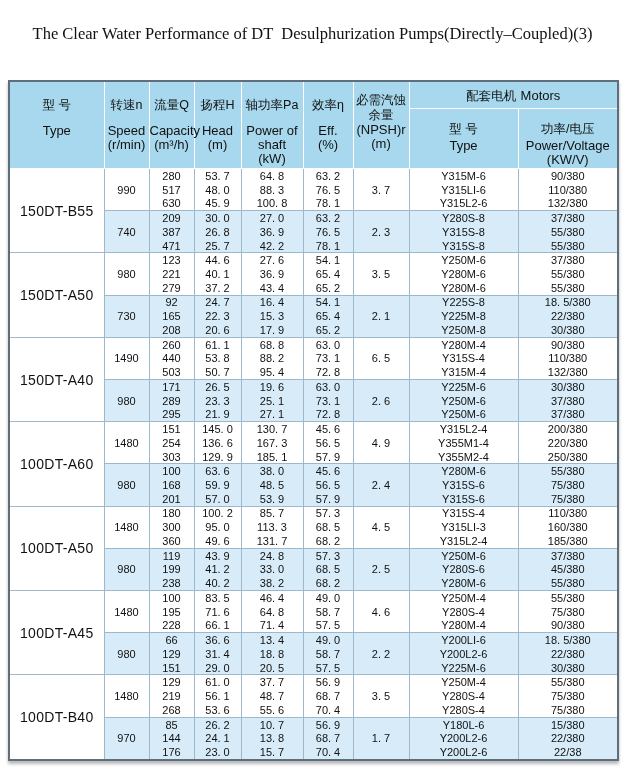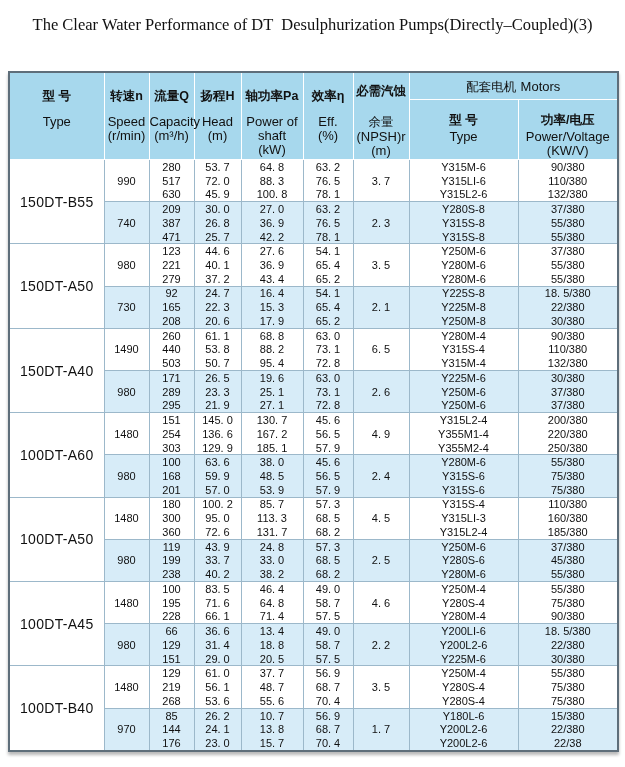--- a/index.html
+++ b/index.html
@@ -17,21 +17,21 @@
     font-family: "Liberation Serif", serif;
     font-size: 20px;
     font-weight: bold;
     margin: 0;
     line-height: 26px;
   }
   .title-en {
     font-family: "Liberation Serif", serif;
     font-size: 16.5px;
     font-weight: normal;
-    margin: 7px;
+    margin: 16px;
     line-height: 24px;
     white-space: pre-wrap;
   }
   table.pump {
     margin: 34px 0 0 8px;
     border-collapse: collapse;
     table-layout: fixed;
     width: 609px;
     border: 2px solid #5e6e7a;
     box-shadow: 0 3px 3px rgba(0,0,0,0.28);
@@ -41,22 +41,22 @@
     border: 1px solid #ffffff;
     padding: 0;
     font-weight: normal;
     vertical-align: top;
     text-align: center;
   }
   tr.head-r1 th.motors-main { height: 26px; vertical-align: middle; }
   tr.head-r2 th { height: 59px; }
   .h-cn { font-size: 12.5px; line-height: 16px; }
   .h-en { font-size: 13px;  line-height: 14px; }
-  th .h-cn.top { padding-top: 15px; margin-bottom: 11px; font-weight: bold; }
-  th.th-npsh .h-cn.top { padding-top: 11px; margin-bottom: 16px; }
+  th .h-cn.top { padding-top: 15px; margin-bottom: 11px; }
+  th.th-npsh .h-cn.top { padding-top: 11px; margin-bottom: 0; }
   th.th-npsh .h-cn { line-height: 15px; }
   tr.head-r2 th .h-cn.top { padding-top: 12px; margin-bottom: 2px; }
   .motors-main .h-cn, .motors-main .h-en { display: inline; }
   tbody td {
     padding: 0;
     height: 13.74px;
     font-size: 11px;
     text-align: center;
     vertical-align: middle;
     border-left: 1px solid #9cb8ca;
@@ -150,21 +150,21 @@
         <td>280</td>
         <td>53. 7</td>
         <td>64. 8</td>
         <td>63. 2</td>
         <td rowspan="3">3. 7</td>
         <td>Y315M-6</td>
         <td>90/380</td>
       </tr>
       <tr>
         <td>517</td>
-        <td>72. 0</td>
+        <td>48. 0</td>
         <td>88. 3</td>
         <td>76. 5</td>
         <td>Y315LI-6</td>
         <td>110/380</td>
       </tr>
       <tr>
         <td>630</td>
         <td>45. 9</td>
         <td>100. 8</td>
         <td>78. 1</td>
@@ -310,21 +310,21 @@
         <td>145. 0</td>
         <td>130. 7</td>
         <td>45. 6</td>
         <td rowspan="3">4. 9</td>
         <td>Y315L2-4</td>
         <td>200/380</td>
       </tr>
       <tr>
         <td>254</td>
         <td>136. 6</td>
-        <td>167. 2</td>
+        <td>167. 3</td>
         <td>56. 5</td>
         <td>Y355M1-4</td>
         <td>220/380</td>
       </tr>
       <tr>
         <td>303</td>
         <td>129. 9</td>
         <td>185. 1</td>
         <td>57. 9</td>
         <td>Y355M2-4</td>
@@ -370,39 +370,39 @@
       <tr>
         <td>300</td>
         <td>95. 0</td>
         <td>113. 3</td>
         <td>68. 5</td>
         <td>Y315LI-3</td>
         <td>160/380</td>
       </tr>
       <tr>
         <td>360</td>
-        <td>72. 6</td>
+        <td>49. 6</td>
         <td>131. 7</td>
         <td>68. 2</td>
         <td>Y315L2-4</td>
         <td>185/380</td>
       </tr>
       <tr class="band-start">
         <td rowspan="3" class="shaded">980</td>
         <td class="shaded">119</td>
         <td class="shaded">43. 9</td>
         <td class="shaded">24. 8</td>
         <td class="shaded">57. 3</td>
         <td rowspan="3" class="shaded">2. 5</td>
         <td class="shaded">Y250M-6</td>
         <td class="shaded">37/380</td>
       </tr>
       <tr>
         <td class="shaded">199</td>
-        <td class="shaded">33. 7</td>
+        <td class="shaded">41. 2</td>
         <td class="shaded">33. 0</td>
         <td class="shaded">68. 5</td>
         <td class="shaded">Y280S-6</td>
         <td class="shaded">45/380</td>
       </tr>
       <tr>
         <td class="shaded">238</td>
         <td class="shaded">40. 2</td>
         <td class="shaded">38. 2</td>
         <td class="shaded">68. 2</td>

